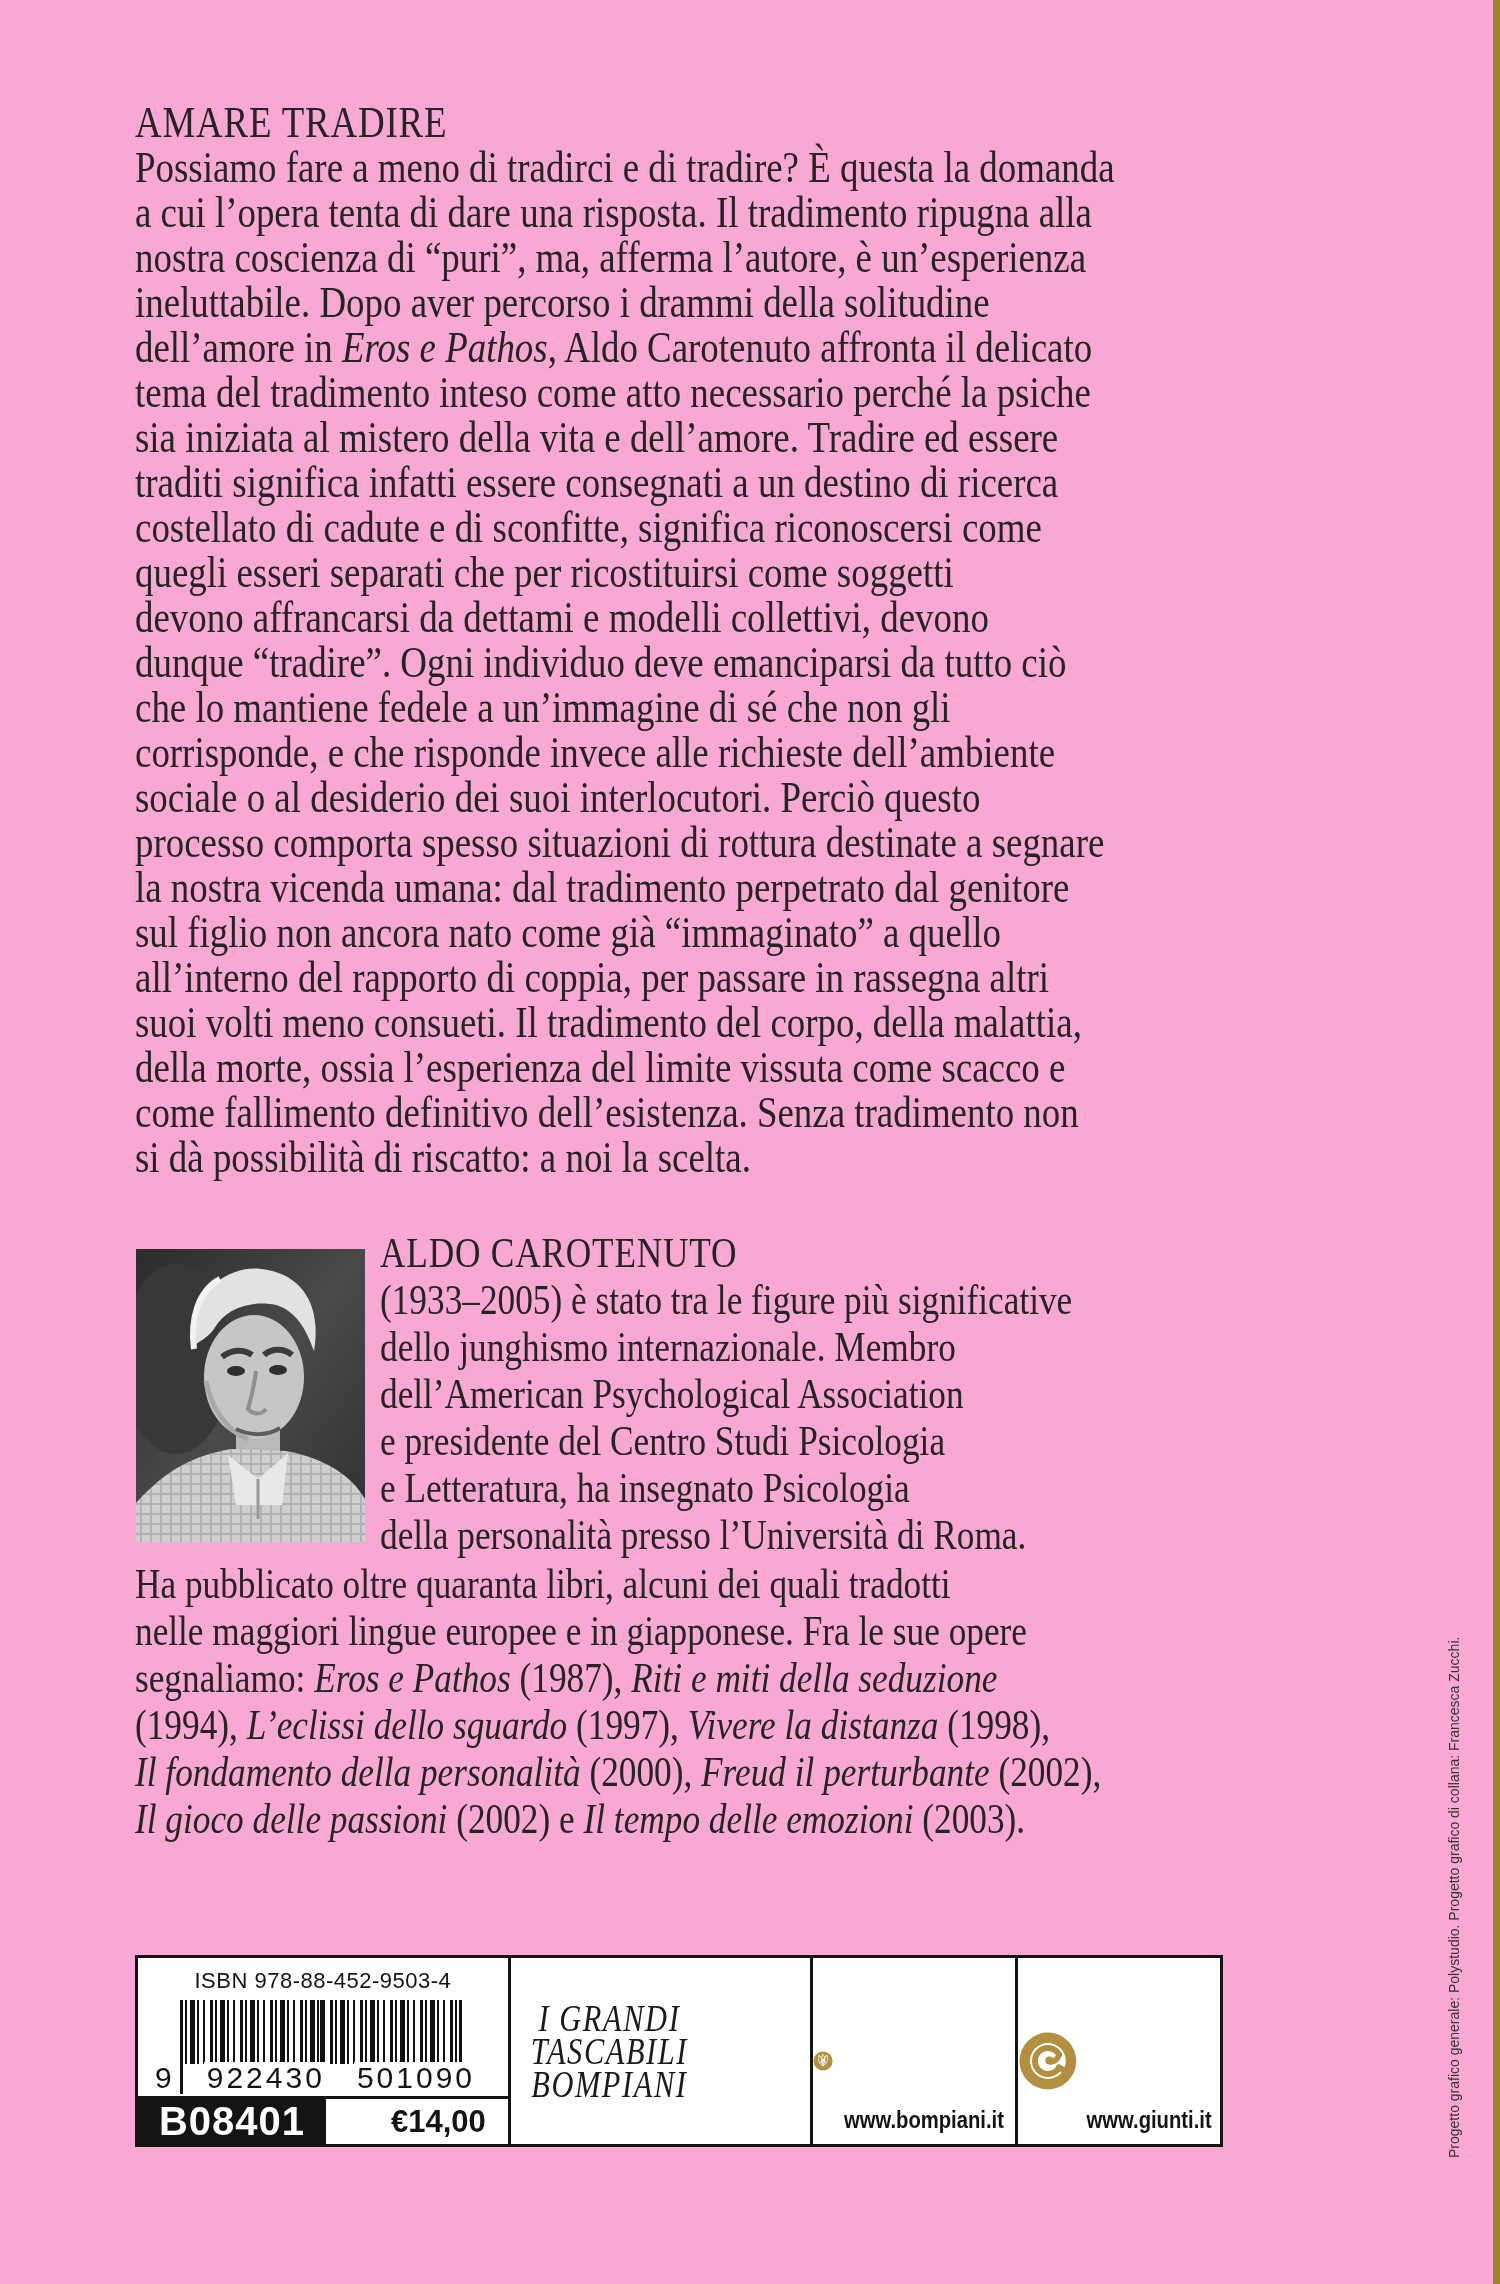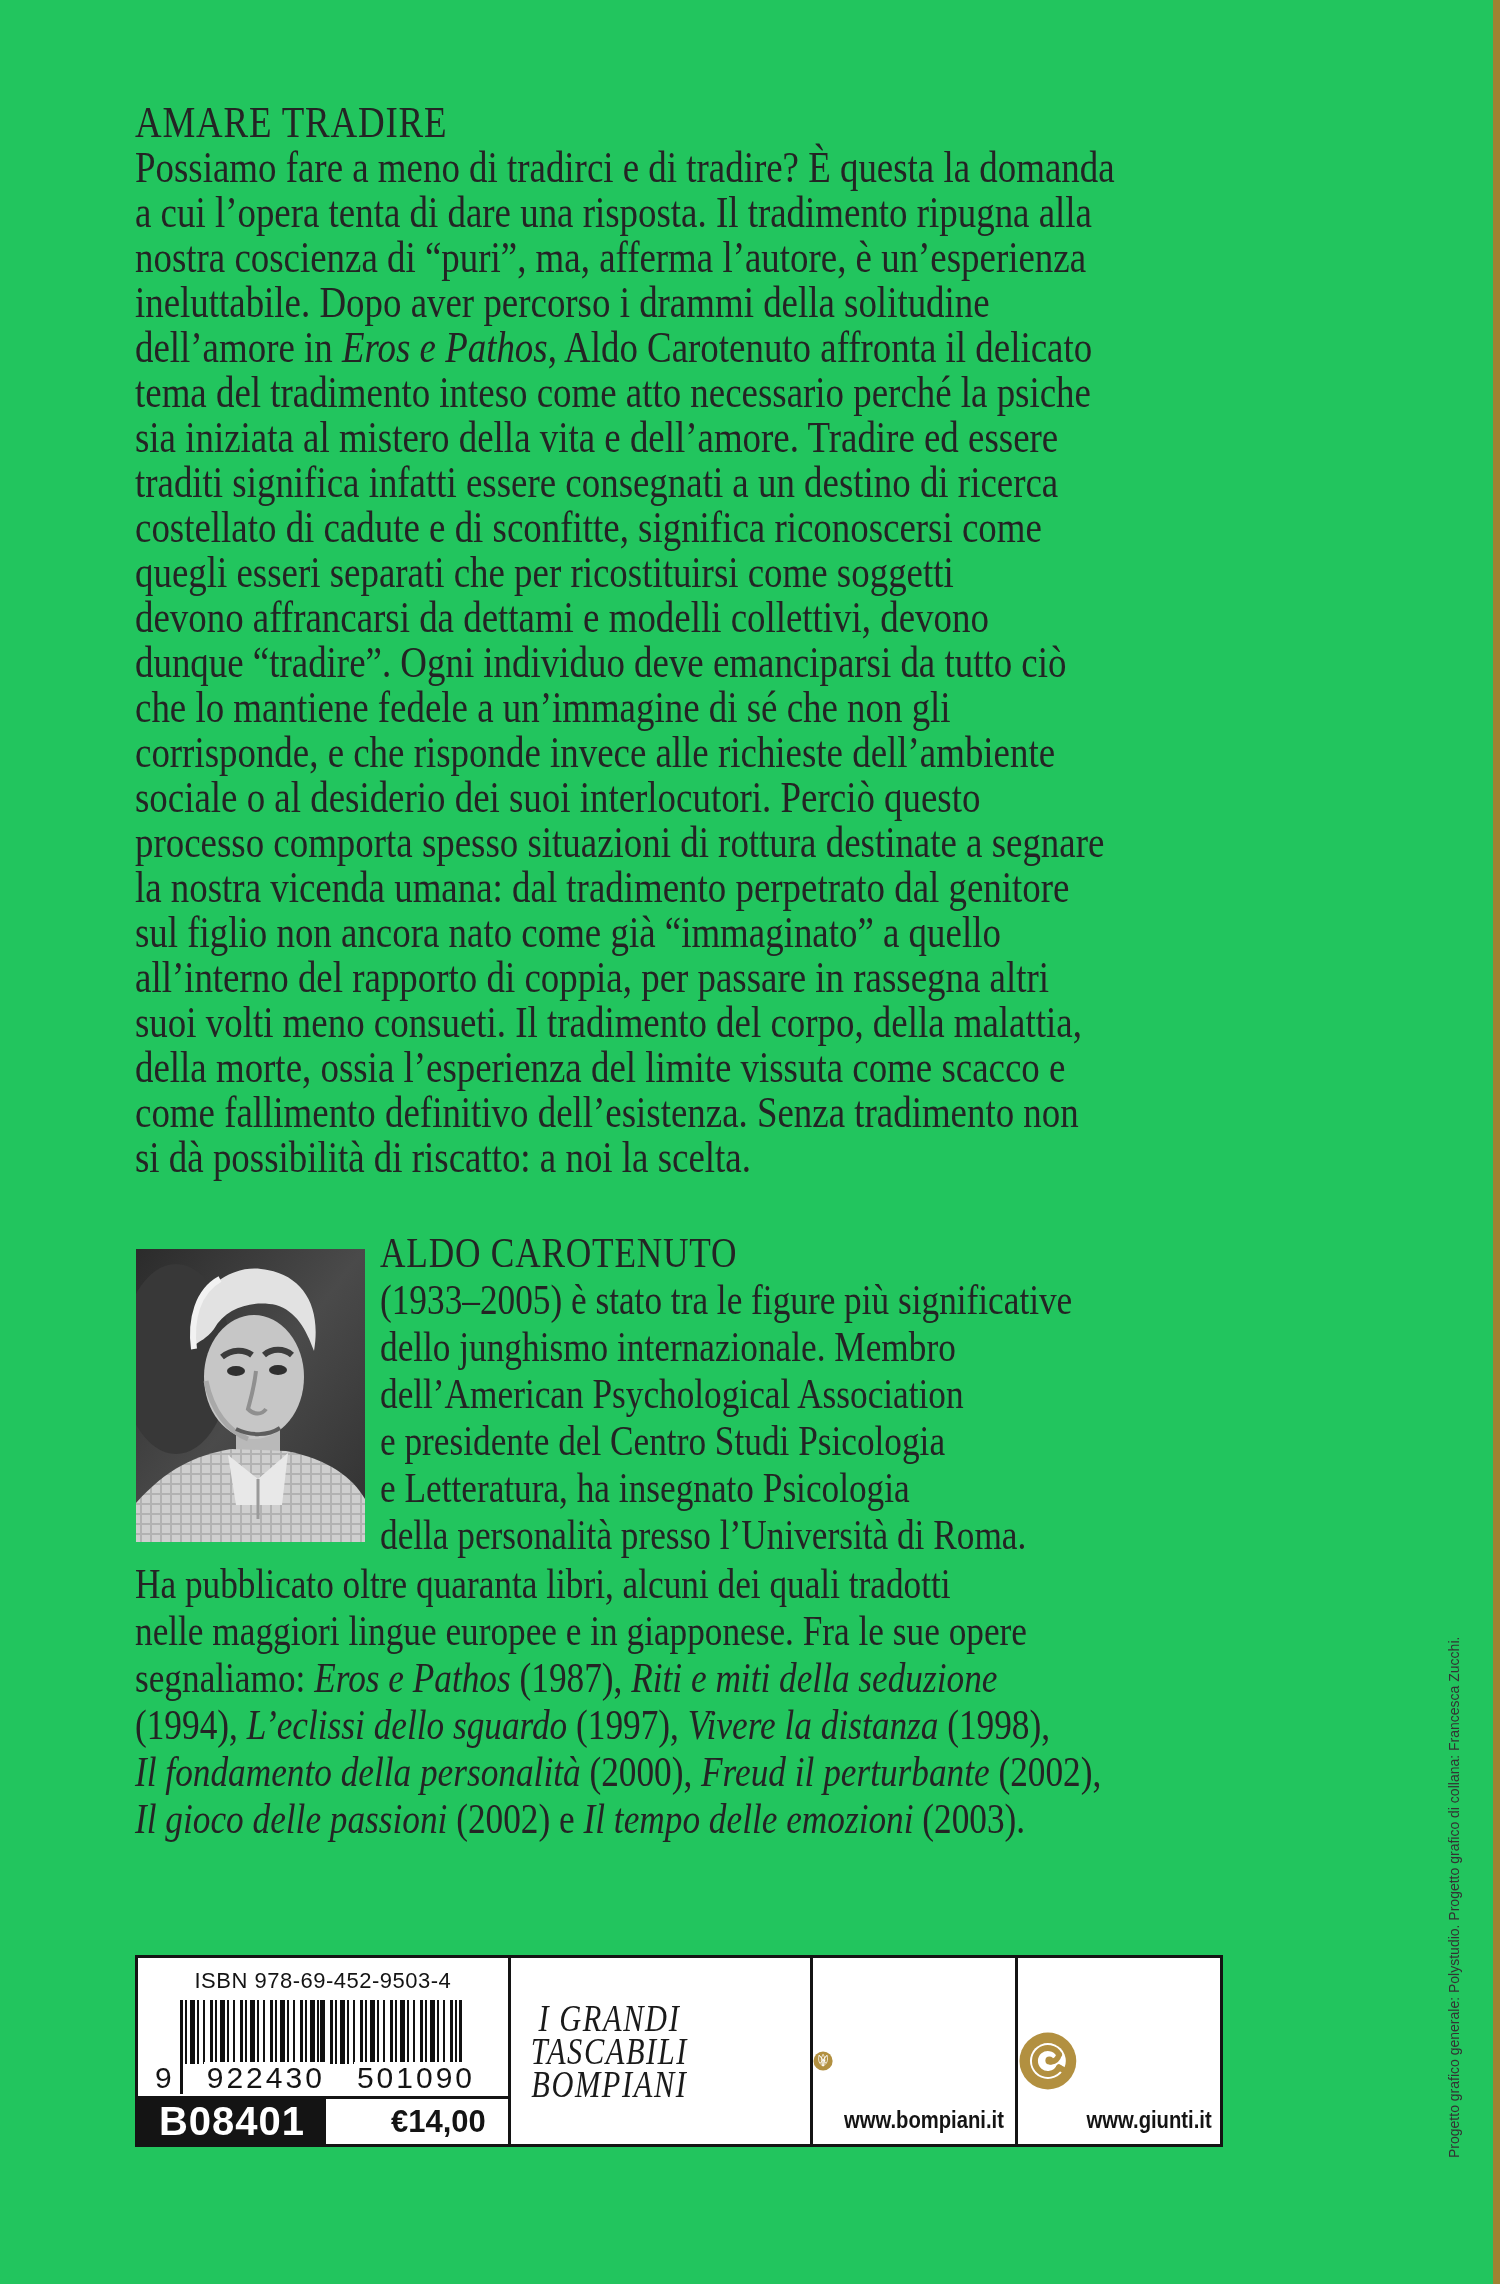--- a/index.html
+++ b/index.html
@@ -1,17 +1,17 @@
 <!DOCTYPE html>
 <html style="--logo-gold: #b29040; --stripe-gold: #9f8332; --ink: #242424;"><head>
 <meta charset="utf-8">
 <title></title>
 <style>
   html,body{margin:0;padding:0;background:#fff;}
-  .page{position:relative;width:1500px;height:2284px;background:#22c55e;overflow:hidden;
+  .page{position:relative;width:1500px;height:2284px;background:#f9a8d4;overflow:hidden;
         font-family:"Liberation Serif",serif;color:var(--ink,#242424);}
 
   
   .condensed{transform:scaleX(0.82);transform-origin:0 0;}
   .line,.title-line{white-space:nowrap;}
 
   .synopsis{position:absolute;left:135px;top:100px;width:1600px;
             font-size:45px;line-height:45px;}
   .synopsis .title-line{letter-spacing:1px;}
 
@@ -154,21 +154,21 @@
       <div class="line"><span>nelle maggiori lingue europee e in giapponese. Fra le sue opere</span></div>
       <div class="line"><span>segnaliamo: </span><i>Eros e Pathos</i><span> (1987), </span><i>Riti e miti della seduzione</i></div>
       <div class="line"><span>(1994), </span><i>L’eclissi dello sguardo</i><span> (1997), </span><i>Vivere la distanza</i><span> (1998),</span></div>
       <div class="line"><i>Il fondamento della personalità</i><span> (2000), </span><i>Freud il perturbante</i><span> (2002),</span></div>
       <div class="line"><i>Il gioco delle passioni</i><span> (2002) e </span><i>Il tempo delle emozioni</i><span> (2003).</span></div>
     </div>
 
   <div class="footer">
 
     <div class="cell cell-isbn">
-      <div class="isbn-label">ISBN 978-69-452-9503-4</div>
+      <div class="isbn-label">ISBN 978-88-452-9503-4</div>
       <div class="bars"></div>
       <div class="guard g1"></div>
       <div class="guard g2"></div>
       <div class="guard g3"></div>
       <div class="digits">
         <span class="d-first">9</span>
         <span>922430</span>
         <span>501090</span>
       </div>
       <div class="price-row">

